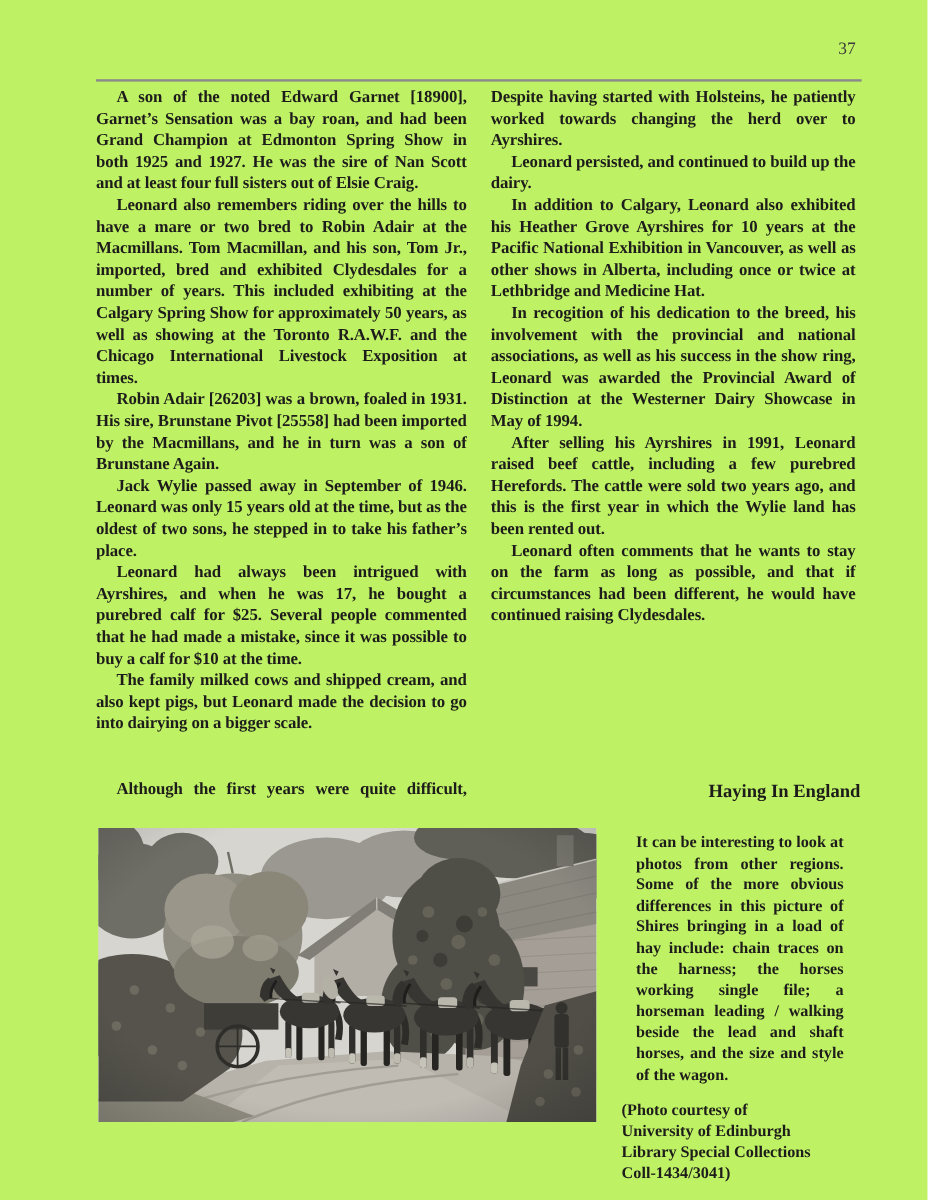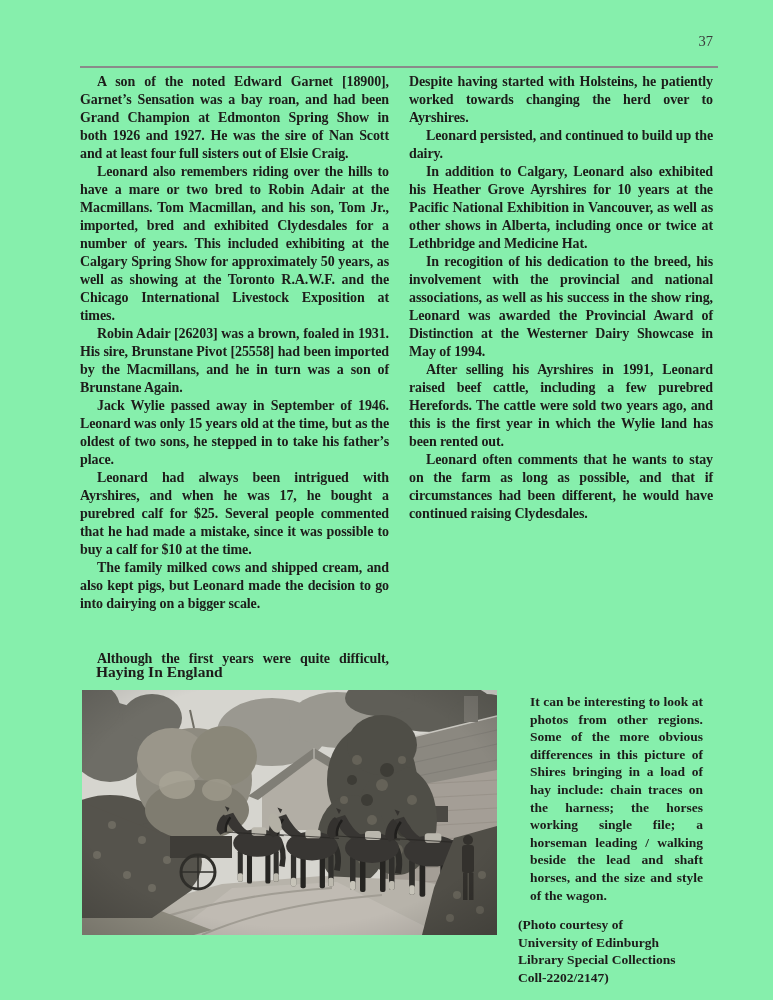--- a/index.html
+++ b/index.html
@@ -1,19 +1,19 @@
 <!DOCTYPE html>
 <html><head>
 <meta charset="utf-8">
 <style>
   html,body{margin:0;padding:0;background:#ffffff;}
   .page{
     position:relative;
     width:773px;height:1000px;
-    background:#86efac;
+    background:#bef264;
     font-family:"Liberation Serif","DejaVu Serif",serif;
     color:#1d1c1a;
     overflow:hidden;
   }
   .page-number{
     position:absolute;top:33px;left:80px;width:633px;
     text-align:right;font-size:14.5px;font-weight:400;color:#3b3b3b;
   }
   .top-rule{
     position:absolute;top:66px;left:80px;width:638px;height:1.5px;
@@ -23,22 +23,22 @@
     position:absolute;top:73px;left:80px;width:633px;
     display:flex;gap:20px;
   }
   .col{font-size:14px;font-weight:700;line-height:18px;text-align:justify;letter-spacing:-0.1px;}
   .col-left{width:309px;flex:0 0 309px;}
   .col-right{width:304px;flex:0 0 304px;}
   .col p{margin:0;text-indent:17px;}
   .col-right p:first-child{text-indent:0;}
   .col-left p:last-child{text-align-last:justify;margin-top:37px;}
   .section-heading{
-    position:absolute;top:647px;left:80px;width:633px;margin:16px;
-    text-align:left;font-size:15.5px;font-weight:700;color:#1d1c1a;
+    position:absolute;top:647px;left:80px;width:633px;margin:4px;
+    text-align:right;font-size:15.5px;font-weight:700;color:#1d1c1a;
   }
   .photo{
     position:absolute;top:690px;left:82px;width:415px;height:245px;
     background:#d6d5cf;
   }
   .photo svg{display:block;width:100%;height:100%;}
   .caption{
     position:absolute;top:681px;left:518px;width:197px;
     font-size:13.5px;font-weight:700;line-height:17.6px;
   }
@@ -49,21 +49,21 @@
 </head>
 <body>
 
 <div class="page">
 
   <div class="page-number">37</div>
   <div class="top-rule"></div>
 
   <div class="columns">
     <div class="col col-left">
-        <p class="para">A son of the noted Edward Garnet [18900], Garnet’s Sensation was a bay roan, and had been Grand Champion at Edmonton Spring Show in both 1926 and 1927. He was the sire of Nan Scott and at least four full sisters out of Elsie Craig.</p>
+        <p class="para">A son of the noted Edward Garnet [18900], Garnet’s Sensation was a bay roan, and had been Grand Champion at Edmonton Spring Show in both 1925 and 1927. He was the sire of Nan Scott and at least four full sisters out of Elsie Craig.</p>
         <p class="para">Leonard also remembers riding over the hills to have a mare or two bred to Robin Adair at the Macmillans. Tom Macmillan, and his son, Tom Jr., imported, bred and exhibited Clydesdales for a number of years. This included exhibiting at the Calgary Spring Show for approximately 50 years, as well as showing at the Toronto R.A.W.F. and the Chicago International Livestock Exposition at times.</p>
         <p class="para">Robin Adair [26203] was a brown, foaled in 1931. His sire, Brunstane Pivot [25558] had been imported by the Macmillans, and he in turn was a son of Brunstane Again.</p>
         <p class="para">Jack Wylie passed away in September of 1946. Leonard was only 15 years old at the time, but as the oldest of two sons, he stepped in to take his father’s place.</p>
         <p class="para">Leonard had always been intrigued with Ayrshires, and when he was 17, he bought a purebred calf for $25. Several people commented that he had made a mistake, since it was possible to buy a calf for $10 at the time.</p>
         <p class="para">The family milked cows and shipped cream, and also kept pigs, but Leonard made the decision to go into dairying on a bigger scale.</p>
         <p class="para">Although the first years were quite difficult,</p>
       </div>
     <div class="col col-right">
         <p class="para">Despite having started with Holsteins, he patiently worked towards changing the herd over to Ayrshires.</p>
         <p class="para">Leonard persisted, and continued to build up the dairy.</p>
@@ -245,17 +245,17 @@
       <rect width="415" height="245" fill="url(#vig)"></rect>
     </svg>
   </div>
 
   <div class="caption">
     <p class="caption-text">It can be interesting to look at photos from other regions. Some of the more obvious differences in this picture of Shires bringing in a load of hay include: chain traces on the harness; the horses working single file; a horseman leading / walking beside the lead and shaft horses, and the size and style of the wagon.</p>
     <div class="credit">
         <div class="credit-line">(Photo courtesy of</div>
         <div class="credit-line">University of Edinburgh</div>
         <div class="credit-line">Library Special Collections</div>
-        <div class="credit-line">Coll-2202/2147)</div>
+        <div class="credit-line">Coll-1434/3041)</div>
       </div>
   </div>
 
 </div>
 
 </body></html>

